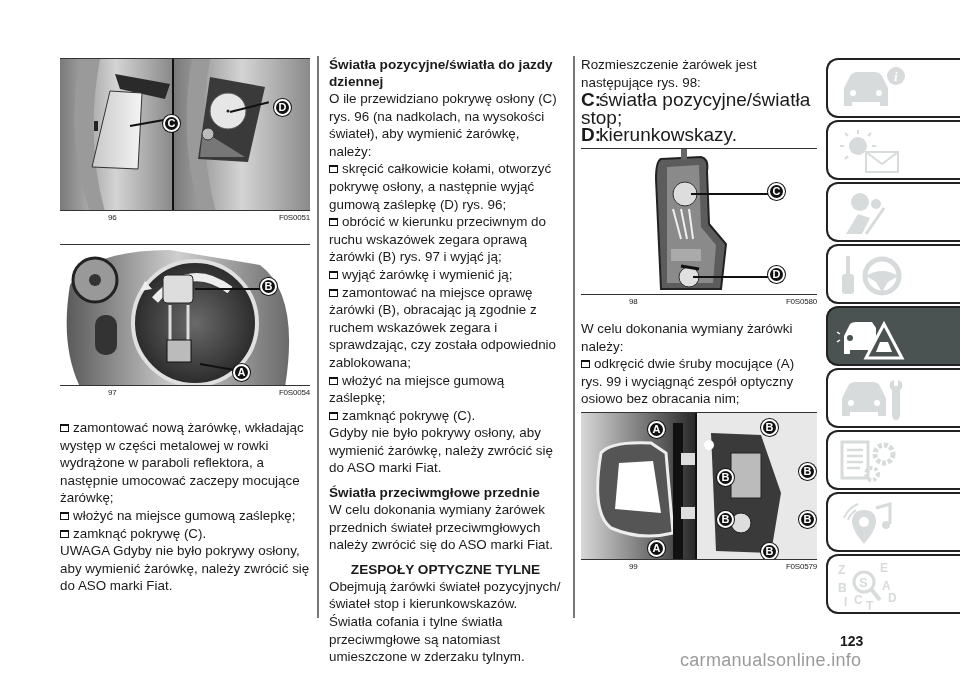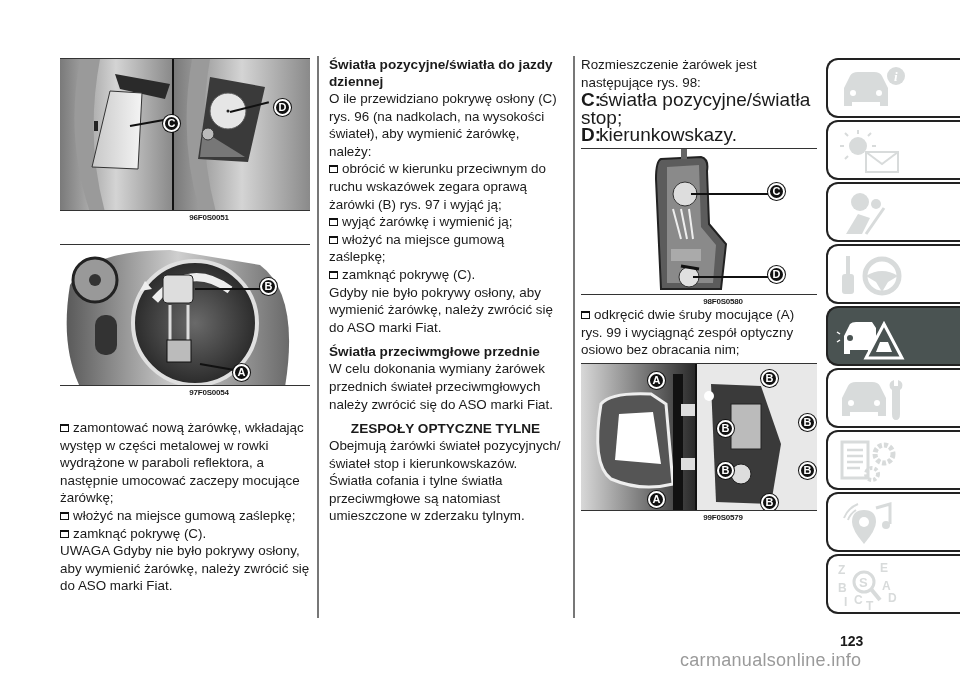--- a/index.html
+++ b/index.html
@@ -10,21 +10,21 @@
     .col1 { left: 60px; width: 250px; }
     .col2 { left: 317px; width: 245px; }
     .col3 { left: 575px; width: 242px; }
 
     .vsep { position: absolute; width: 2px; background: #777777; }
     .vsep1 { left: 317px; top: 56px; height: 562px; }
     .vsep2 { left: 573px; top: 56px; height: 562px; }
 
     .fig { position: relative; width: 100%; }
     .fig-frame { position: relative; border-top: 1px solid #333; border-bottom: 1px solid #333; overflow: hidden; }
-    .fig-caption { display: flex; justify-content: center; font-size: 8px; font-weight: bold; margin-top: 2px; letter-spacing: -0.2px; padding-left: 48px; }
+    .fig-caption { display: flex; justify-content: space-between; font-size: 8px; font-weight: normal; margin-top: 2px; letter-spacing: -0.2px; padding-left: 48px; }
     .callout { position: absolute; width: 17px; height: 17px; border-radius: 50%; background: #111; border: 2px solid #fff; box-shadow: 0 0 0 1px #111; color: #fff; font-weight: bold; font-size: 11px; text-align: center; line-height: 13px; }
     .leader { position: absolute; height: 2px; background: #111; transform-origin: left center; }
 
     .p { font-size: 13.4px; line-height: 17.6px; }
     .h { font-size: 13.6px; line-height: 17px; font-weight: bold; margin-top: 5px; }
     .bullet { font-size: 13.4px; line-height: 17.6px; }
     .bullet .box { display: inline-block; width: 9px; height: 8px; border: 1.5px solid #111; border-top-width: 2.5px; margin-right: 4px; vertical-align: 0px; }
     .legend-row { font-size: 19px; line-height: 17.6px; }
     .legend-row b { display: inline-block; width: 18px; }
 
@@ -124,22 +124,24 @@
     <div class="bullet"><span class="box"></span><span>zamontować nową żarówkę, wkładając występ w części metalowej w rowki wydrążone w paraboli reflektora, a następnie umocować zaczepy mocujące żarówkę;</span></div>
     <div class="bullet"><span class="box"></span><span>włożyć na miejsce gumową zaślepkę;</span></div>
     <div class="bullet"><span class="box"></span><span>zamknąć pokrywę (C).</span></div>
     <div class="p">UWAGA Gdyby nie było pokrywy osłony, aby wymienić żarówkę, należy zwrócić się do ASO marki Fiat.</div>
   </div>
 </div>
 
 <div class="col col2" style="padding-left:12px;">
   <div class="h" style="margin-top:4px;">Światła pozycyjne/światła do jazdy dziennej</div>
   <div class="p">O ile przewidziano pokrywę osłony (C) rys. 96 (na nadkolach, na wysokości świateł), aby wymienić żarówkę, należy:</div>
+  <div class="bullet"><span class="box"></span><span>skręcić całkowicie kołami, otworzyć pokrywę osłony, a następnie wyjąć gumową zaślepkę (D) rys. 96;</span></div>
   <div class="bullet"><span class="box"></span><span>obrócić w kierunku przeciwnym do ruchu wskazówek zegara oprawą żarówki (B) rys. 97 i wyjąć ją;</span></div>
   <div class="bullet"><span class="box"></span><span>wyjąć żarówkę i wymienić ją;</span></div>
+  <div class="bullet"><span class="box"></span><span>zamontować na miejsce oprawę żarówki (B), obracając ją zgodnie z ruchem wskazówek zegara i sprawdzając, czy została odpowiednio zablokowana;</span></div>
   <div class="bullet"><span class="box"></span><span>włożyć na miejsce gumową zaślepkę;</span></div>
   <div class="bullet"><span class="box"></span><span>zamknąć pokrywę (C).</span></div>
   <div class="p">Gdyby nie było pokrywy osłony, aby wymienić żarówkę, należy zwrócić się do ASO marki Fiat.</div>
 
   <div class="h" style="margin-top:7px;">Światła przeciwmgłowe przednie</div>
   <div class="p">W celu dokonania wymiany żarówek przednich świateł przeciwmgłowych należy zwrócić się do ASO marki Fiat.</div>
 
   <div class="h" style="margin-top:7px;text-align:center;">ZESPOŁY OPTYCZNE TYLNE</div>
   <div class="p">Obejmują żarówki świateł pozycyjnych/świateł stop i kierunkowskazów. Światła cofania i tylne światła przeciwmgłowe są natomiast umieszczone w zderzaku tylnym.</div>
 </div>
@@ -166,20 +168,21 @@
       <div class="callout" style="left:187px; top:34px;">C</div>
       <div class="leader" style="left:112px; top:127px; width:78px;"></div>
       <div class="callout" style="left:187px; top:117px;">D</div>
     </div>
     <div class="fig-caption">
       <span>98</span>
       <span>F0S0580</span>
     </div>
   </div>
 
+  <div class="p" style="margin-top:14px;">W celu dokonania wymiany żarówki należy:</div>
   <div class="bullet"><span class="box"></span><span>odkręcić dwie śruby mocujące (A) rys. 99 i wyciągnąć zespół optyczny osiowo bez obracania nim;</span></div>
 
   <div class="fig" style="margin-top:4px;">
     <div class="fig-frame" style="height:148px;">
       <svg width="236" height="148" viewBox="0 0 236 148">
         <defs>
           <linearGradient id="g5" x1="0" x2="1">
               <stop offset="0" stop-color="#d8d8d8"></stop>
               <stop offset="1" stop-color="#2a2a2a"></stop>
             </linearGradient>

